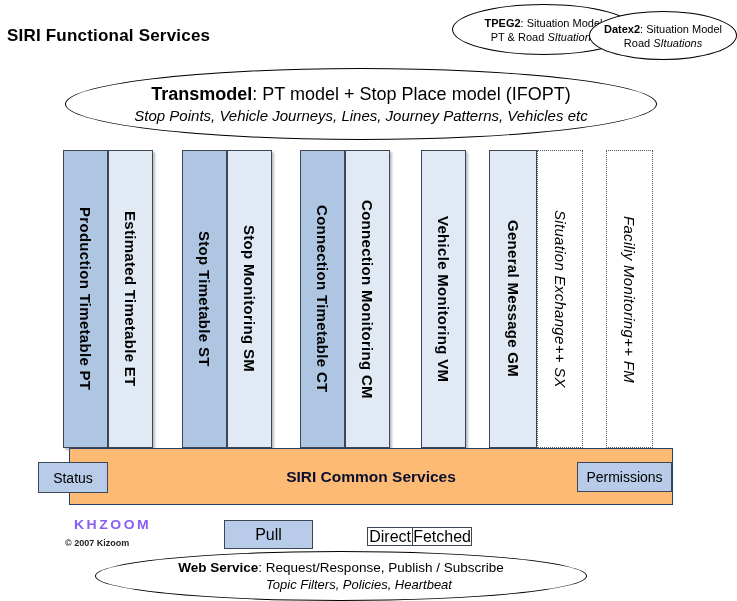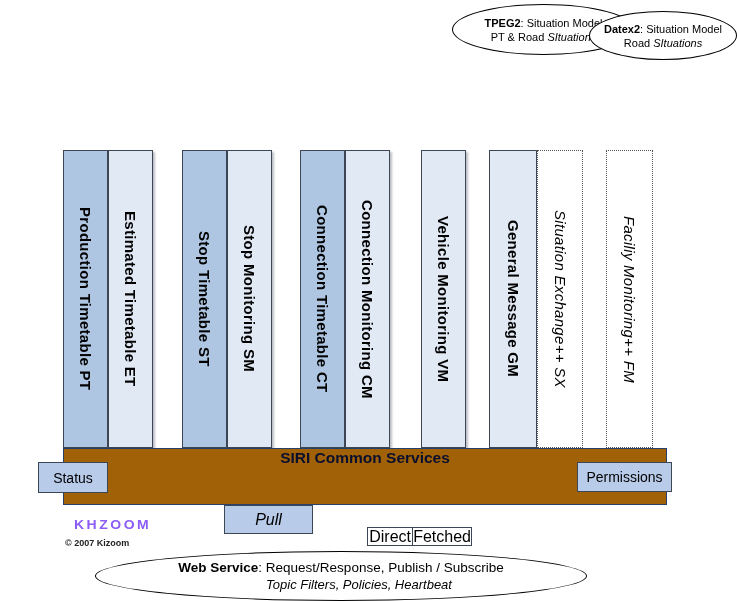--- a/index.html
+++ b/index.html
@@ -32,32 +32,32 @@
   }
   .col span{
     writing-mode:vertical-rl;white-space:nowrap;font-weight:bold;font-size:15px;letter-spacing:.3px;
   }
   .col.dark{background:#aec6e2;}
   .col.light{background:#e1e9f5;}
   .col.dotted{background:#fff;border:1px dotted #555;box-shadow:none;}
   .col.dotted span{font-weight:normal;font-style:italic;}
   
   .bar{
-    position:absolute;left:63px;top:448px;width:604px;height:57px;box-sizing:border-box;
-    background:#a16207;border:1px solid #24406b;z-index:3;
-    display:flex;justify-content:center;
+    position:absolute;left:69px;top:448px;width:604px;height:57px;box-sizing:border-box;
+    background:#fdba74;border:1px solid #24406b;z-index:3;
+    display:flex;align-items:center;justify-content:center;
   }
   .bar .bar-label{font-size:15.5px;font-weight:bold;color:#0a0f2d;}
   .sbox{
     position:absolute;box-sizing:border-box;background:#b8cbe9;border:1.5px solid #3d4654;
     display:flex;align-items:center;justify-content:center;font-size:14px;z-index:4;
   }
   .box-status{left:38px;top:462px;width:70px;height:31px;}
   .box-permissions{left:577px;top:462px;width:95px;height:30px;}
-  .box-pull{left:224px;top:505px;width:89px;height:29px;font-size:16px;font-style:italic;}
+  .box-pull{left:224px;top:520px;width:89px;height:29px;font-size:16px;}
   .box-push{left:367px;top:495px;width:105px;height:32px;font-size:16px;}
   .push-cells{
     position:absolute;left:367px;top:527px;width:105px;height:19px;display:flex;z-index:4;box-sizing:border-box;
   }
   .push-cells .cell{
     flex:1;box-sizing:border-box;background:#fff;border:1px solid #3d4654;
     display:flex;align-items:center;justify-content:center;font-size:16px;
   }
   .push-cells .cell + .cell{border-left:none;}
   
@@ -65,30 +65,35 @@
     position:absolute;left:38px;top:516px;font-size:14px;font-weight:700;letter-spacing:2.5px;
     transform:scaleY(.95);color:#8b5cf6;padding-left:36px;
   }
   .copyright{position:absolute;left:45px;top:538px;font-size:9px;font-weight:bold;color:#222;padding-left:20px;}
 </style>
 </head>
 <body>
 
 <div id="canvas">
 
+  <div class="page-title">SIRI Functional Services</div>
 
   <div class="ellipse el-tpeg2">
     <div><span class="b">TPEG2</span><span>: Situation Model</span></div>
     <div><span>PT &amp; Road </span><span class="it">SItuations</span></div>
   </div>
   <div class="ellipse el-datex2">
     <div><span class="b">Datex2</span><span>: Situation Model</span></div>
     <div><span>Road </span><span class="it">SItuations</span></div>
   </div>
 
+  <div class="ellipse el-transmodel">
+    <div class="l1"><span class="b">Transmodel</span><span>: PT model + Stop Place model (IFOPT)</span></div>
+    <div class="l2">Stop Points, Vehicle Journeys, Lines, Journey Patterns, Vehicles etc</div>
+  </div>
 
   <div class="col dark" style="left:63px;width:45px">
       <span>Production Timetable PT</span>
     </div>
   <div class="col light" style="left:108px;width:45px">
       <span>Estimated Timetable ET</span>
     </div>
   <div class="col dark" style="left:182px;width:45px">
       <span>Stop Timetable ST</span>
     </div>

